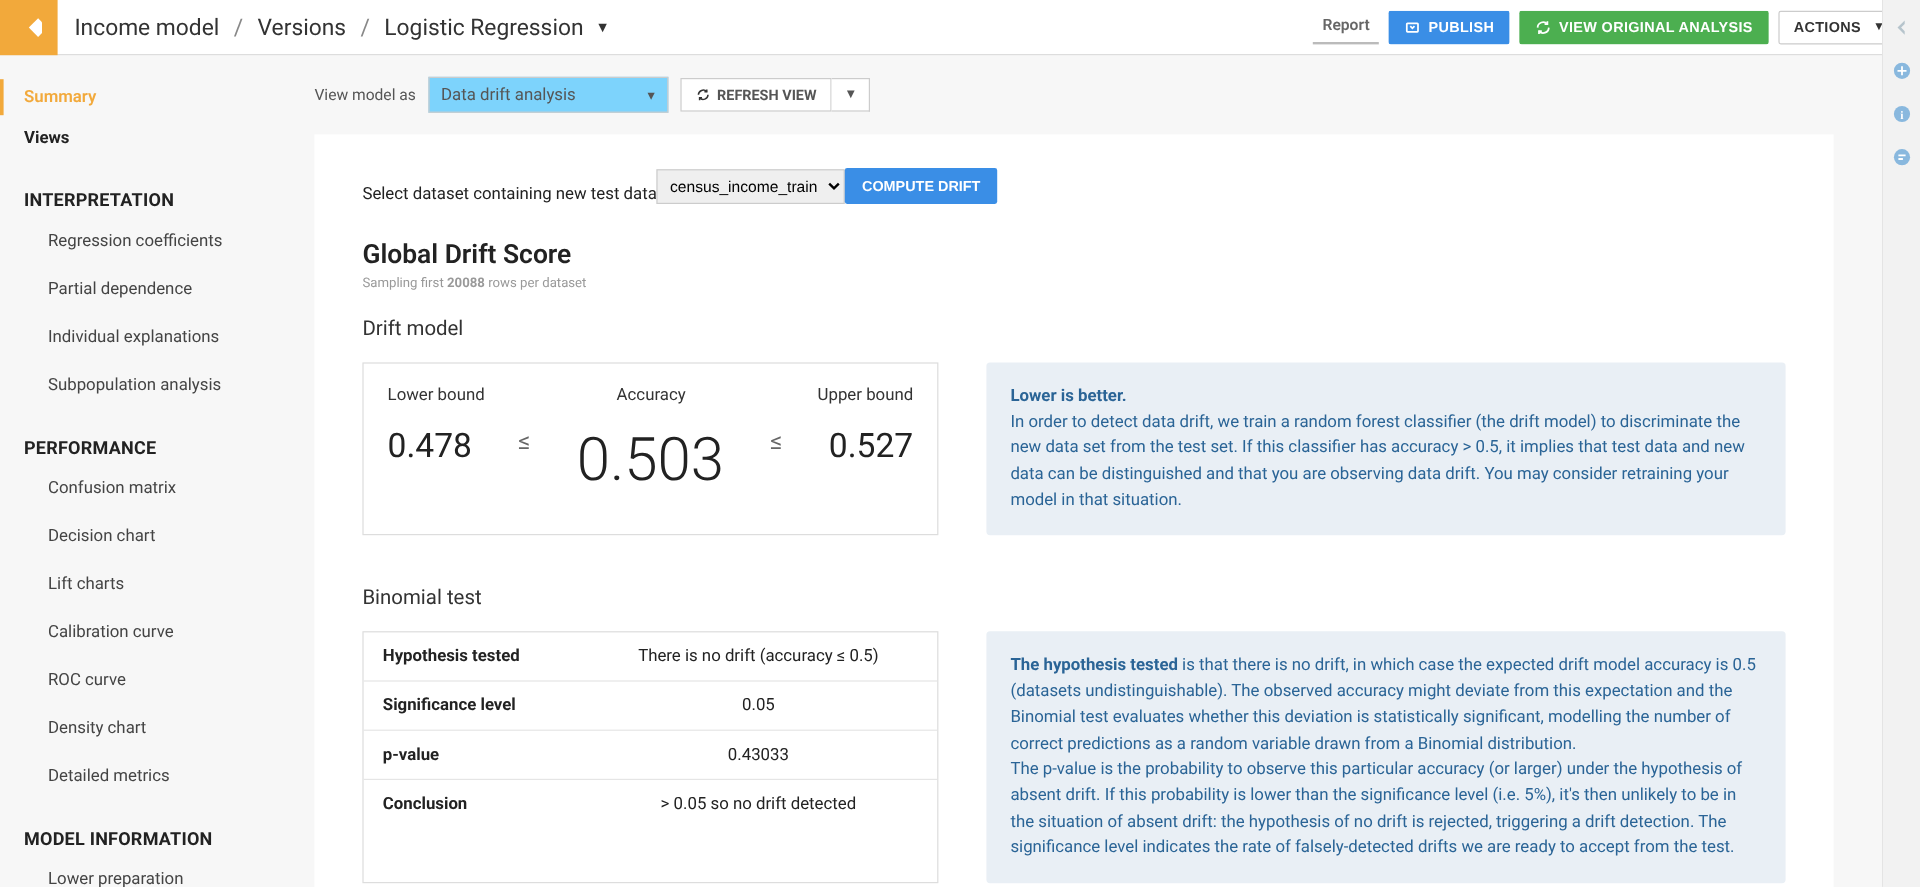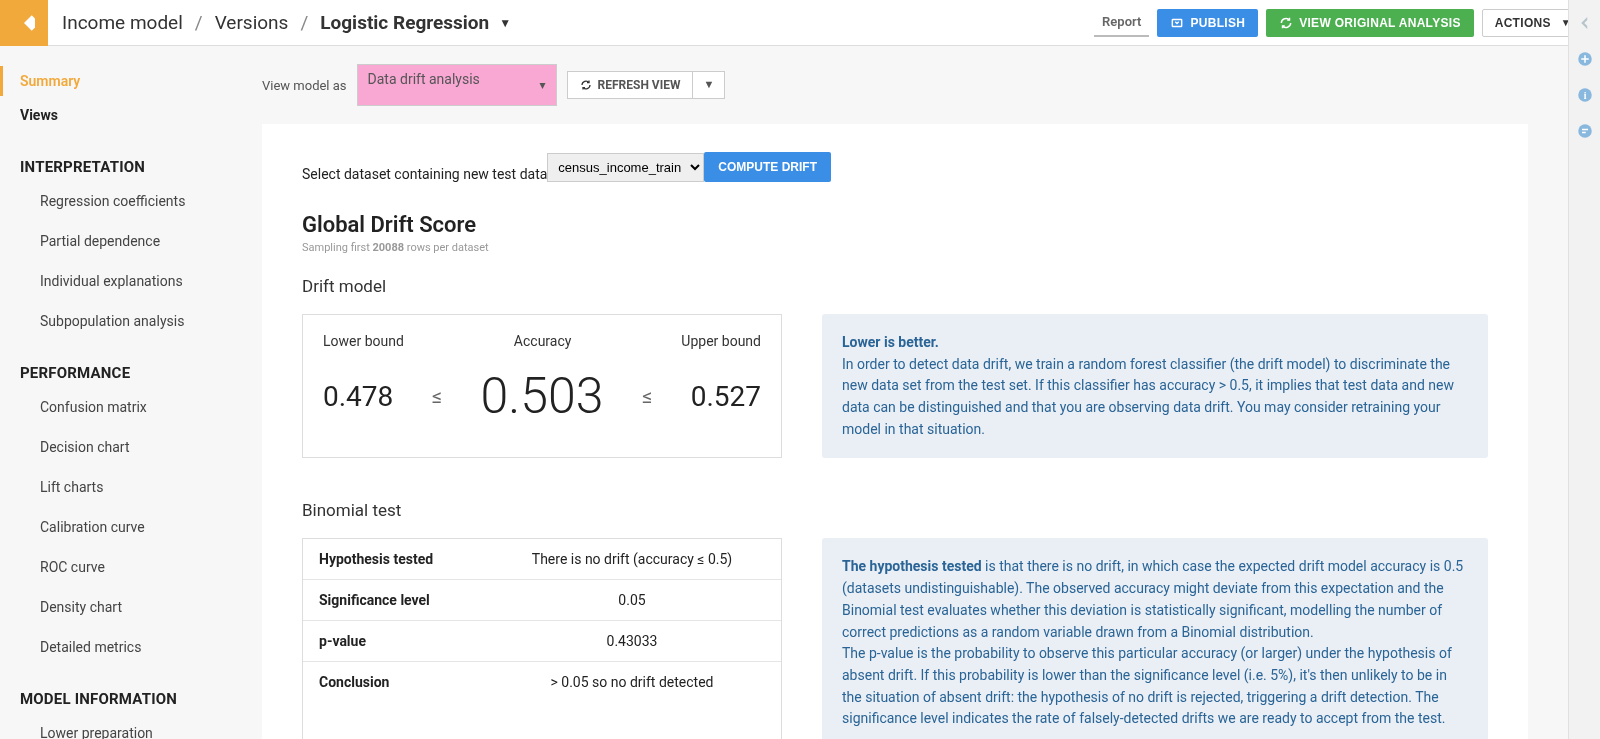--- a/index.html
+++ b/index.html
@@ -4,21 +4,21 @@
   <style>
     * { margin: 0; padding: 0; box-sizing: border-box; }
     body { font-family: -apple-system, BlinkMacSystemFont, "Segoe UI", Roboto, Helvetica, Arial, sans-serif; background: #f7f7f7; color: #222; }
 
     
     .topbar { display: flex; align-items: center; height: 46px; background: #fff; border-bottom: 1px solid #ddd; }
     .logo-square { width: 48px; height: 46px; background: #f2a93b; display: flex; align-items: center; justify-content: center; }
     .logo-square svg { width: 22px; height: 22px; }
     .breadcrumbs { display: flex; align-items: center; gap: 12px; margin-left: 14px; font-size: 19px; color: #333; }
     .crumb-sep { color: #888; }
-    .crumb-last { font-weight: 700; display: flex; align-items: center; gap: 10px; }
+    .crumb-last { font-weight: 400; display: flex; align-items: center; gap: 10px; }
     .crumb-caret { font-size: 12px; color: #333; }
     .topbar-right { margin-left: auto; display: flex; align-items: center; gap: 8px; padding-right: 16px; }
     .report-link { color: #666; font-size: 13px; font-weight: 600; padding: 6px 8px; cursor: pointer; border-bottom: 2px solid #bbb; }
     .btn { display: inline-flex; align-items: center; gap: 6px; padding: 6px 12px; font-size: 12px; font-weight: 700; border: 1px solid transparent; cursor: pointer; border-radius: 2px; letter-spacing: 0.3px; }
     .btn-blue { background: #3a8ee6; color: #fff; }
     .btn-green { background: #4caf50; color: #fff; }
     .btn-white { background: #fff; color: #333; border-color: #ccc; }
     .btn-white .caret { font-size: 10px; margin-left: 4px; }
 
     
@@ -31,40 +31,40 @@
     .layout { display: flex; }
     .sidebar { width: 262px; padding: 20px 0 40px 20px; }
     .side-link { font-size: 14px; color: #444; padding: 7px 0; cursor: pointer; }
     .side-link.active-summary { color: #f2a93b; font-weight: 600; border-left: 3px solid #f2a93b; margin-left: -20px; padding-left: 17px; }
     .side-link.active-views { color: #222; font-weight: 700; margin-top: 4px; padding-left: 0; }
     .side-heading { font-size: 15px; font-weight: 700; color: #222; margin-top: 28px; margin-bottom: 8px; letter-spacing: 0.2px; }
     .side-sub { font-size: 14px; color: #444; padding: 7px 0 7px 20px; cursor: pointer; margin-top: 10px; }
 
     .main { flex: 1; padding: 18px 40px 40px 0; margin-right: 32px; }
     .view-as-row { display: flex; align-items: center; gap: 10px; font-size: 13px; color: #555; margin-bottom: 18px; }
-    .select-box { background: #f9a8d4; border: 1px solid #ccc; padding: 6px 30px 18px 10px; font-size: 14px; position: relative; min-width: 200px; cursor: pointer; }
+    .select-box { background: #7dd3fc; border: 1px solid #ccc; padding: 6px 30px 6px 10px; font-size: 14px; position: relative; min-width: 200px; cursor: pointer; }
     .select-box::after { content: "▾"; position: absolute; right: 10px; top: 50%; transform: translateY(-50%); font-size: 12px; color: #555; }
     .refresh-group { display: flex; }
     .refresh-btn { background: #fff; border: 1px solid #ccc; padding: 6px 12px; font-size: 12px; font-weight: 700; display: flex; align-items: center; gap: 6px; cursor: pointer; }
     .refresh-caret { background: #fff; border: 1px solid #ccc; border-left: none; padding: 6px 10px; font-size: 11px; cursor: pointer; }
 
     .card { background: #fff; padding: 28px 40px 40px; }
     .dataset-row { display: flex; align-items: flex-end; font-size: 14px; margin-bottom: 30px; }
     .native-select { border: 1px solid #ccc; padding: 5px 6px; font-size: 13px; }
     .compute-btn { background: #3a8ee6; color: #fff; font-size: 12px; font-weight: 700; padding: 8px 14px; border: none; cursor: pointer; border-radius: 2px; }
 
     h2.section-title { font-size: 22px; font-weight: 600; margin-bottom: 4px; }
     .sampling-note { font-size: 11px; color: #999; margin-bottom: 22px; }
     .sampling-note .num { font-weight: 700; }
     h3.sub-title { font-size: 17px; font-weight: 400; color: #333; margin-bottom: 18px; }
 
     .drift-row { display: flex; gap: 40px; margin-bottom: 42px; }
     .bounds-box { border: 1px solid #ddd; padding: 18px 20px 26px; width: 480px; }
     .bounds-labels { display: flex; justify-content: space-between; font-size: 14px; color: #333; margin-bottom: 18px; }
-    .bounds-values { display: flex; align-items: center; justify-content: space-between; }
+    .bounds-values { display: flex; justify-content: space-between; }
     .small-num { font-size: 28px; font-weight: 400; }
     .big-num { font-size: 50px; font-weight: 300; }
     .leq { font-size: 20px; color: #666; }
 
     .info-box { background: #e9eff5; border-radius: 3px; padding: 18px 20px; flex: 1; font-size: 14px; line-height: 1.55; color: #2a6496; }
     .info-box .lead { font-weight: 700; }
 
     .binomial-row { display: flex; gap: 40px; }
     .binomial-table { border: 1px solid #ddd; width: 480px; }
     .bt-row { display: flex; border-bottom: 1px solid #e5e5e5; padding: 12px 16px; font-size: 14px; }

